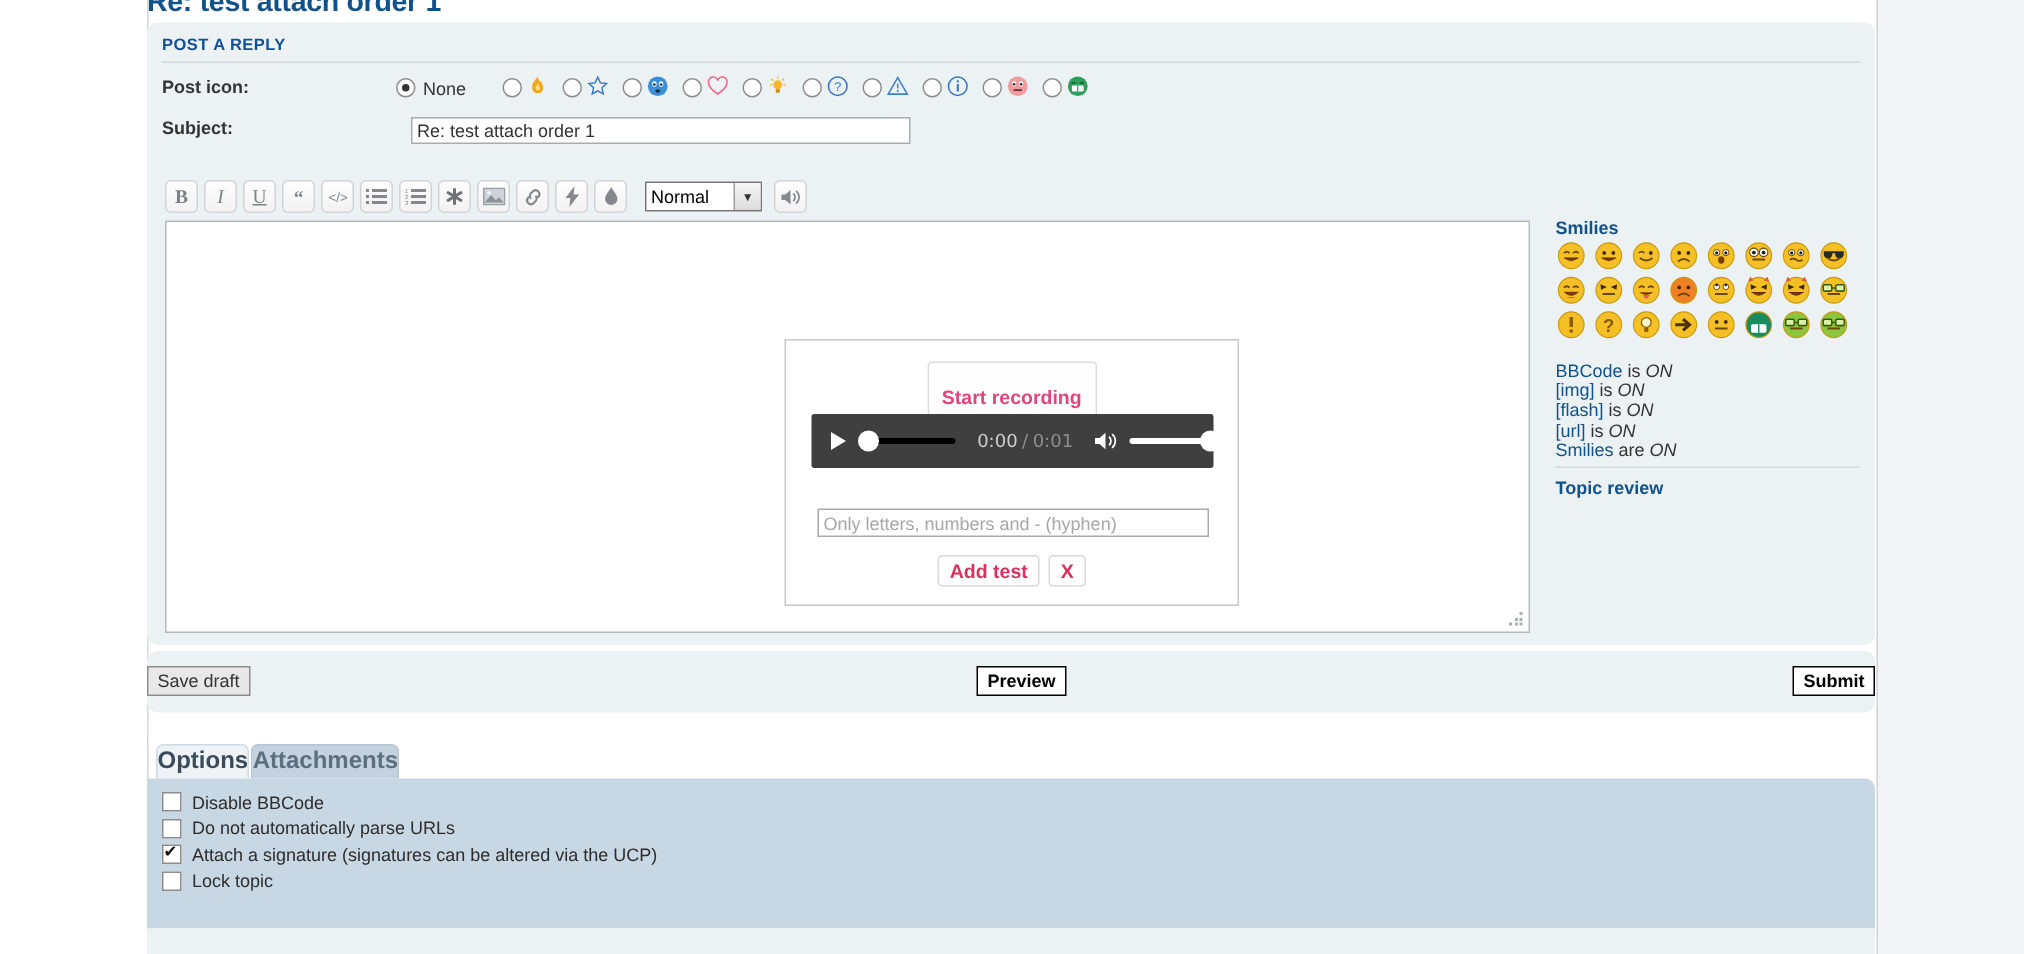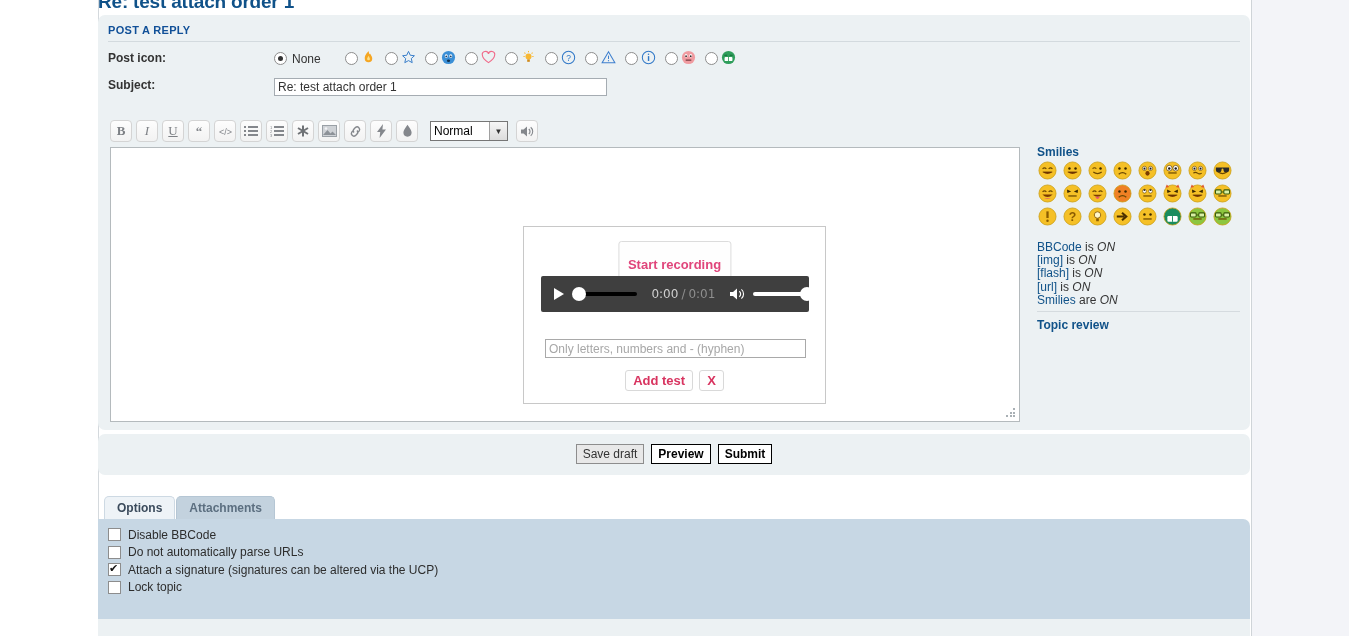--- a/index.html
+++ b/index.html
@@ -43,21 +43,21 @@
   .panel-rule {
     position: absolute; left: 10px; top: 26px; width: 1132px; height: 1px;
     background: #d3dade;
   }
 
   .field-label {
     position: absolute; font-weight: bold; font-size: 12px; color: #333;
   }
 
   
-  .icon-row { position: absolute; left: 274px; top: 50px; display: flex; gap: 0px; }
+  .icon-row { position: absolute; left: 264px; top: 50px; display: flex; gap: 0px; }
   .radio {
     width: 13px; height: 13px; border-radius: 50%;
     border: 1px solid #8d8d8d; background: #fff; box-sizing: border-box;
     display: inline-block; position: relative; flex: none;
   }
   .radio.checked::after {
     content: ""; position: absolute; left: 3px; top: 3px;
     width: 5px; height: 5px; border-radius: 50%; background: #333;
   }
   .icon-cell { display: flex; align-items: center; margin-right: 7px; }
@@ -163,33 +163,33 @@
   .topic-review {
     position: absolute; left: 1037px; top: 318px;
     font-size: 12px; font-weight: bold; color: #105289; text-decoration: none;
   }
 
   
   .submit-bar {
     position: absolute; left: 98px; top: 434px; width: 1152px; height: 41px;
     background: #ecf1f3; border-radius: 7px;
   }
-  .btn-row { position: absolute; left: 0; right: 0; top: 10px; display: flex; justify-content: center; gap: 7px; }
+  .btn-row { position: absolute; left: 0; right: 0; top: 10px; display: flex; justify-content: space-between; gap: 7px; }
   .btn {
     font-family: "Liberation Sans", sans-serif; font-size: 12px;
     border: 1px solid #000000; padding: 2px 6px; line-height: 14px;
   }
   .btn.draft { background: #e8e8e8; border: 1px solid #8d8d8d; color: #333; }
   .btn.strong { background: #ffffff; font-weight: bold; color: #000; }
 
   
   .tabs { position: absolute; left: 104px; top: 496px; display: flex; gap: 1px; }
   .tab {
-    height: 23px; padding: 0 12px; display: flex; align-items: center;
-    font-size: 12px; font-weight: bold; border-radius: 5px 5px 0 0;
+    height: 23px; padding: 0 0; display: flex; align-items: center;
+    font-size: 16px; font-weight: bold; border-radius: 5px 5px 0 0;
     box-sizing: border-box;
   }
   .tab.active { background: #eef3f7; color: #3b4b5c; border: 1px solid #cdd9e3; border-bottom: none; }
   .tab.inactive { background: #c3d2de; color: #5c6f80; border: 1px solid #b5c6d4; border-bottom: none; }
 
   .options-panel {
     position: absolute; left: 98px; top: 519px; width: 1152px; height: 100px;
     background: #c7d7e4; border-radius: 0 7px 0 0;
   }
   .opt-list { position: absolute; left: 10px; top: 7px; }

